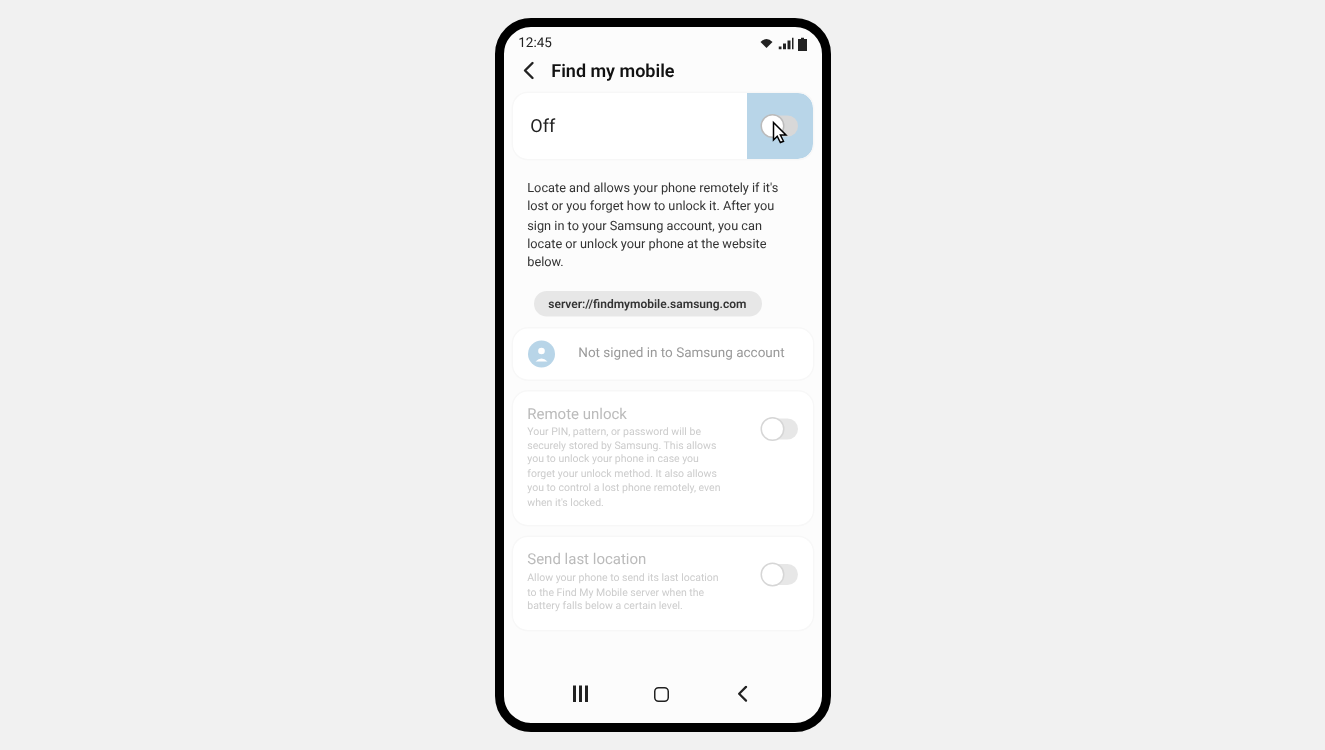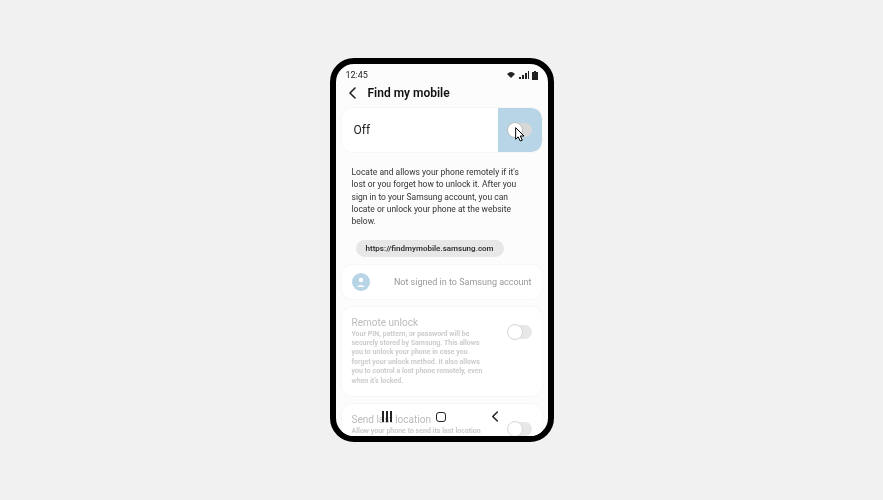--- a/index.html
+++ b/index.html
@@ -9,21 +9,21 @@
     background: #f1f1f1;
     font-family: -apple-system, BlinkMacSystemFont, "Segoe UI", Roboto, Arial, sans-serif;
     display: flex;
     align-items: center;
     justify-content: center;
     position: relative;
     overflow: hidden;
   }
   .phone {
     width: 224px;
-    height: 384px;
+    height: 476px;
     background: #fcfcfc;
     border: 6px solid #000;
     border-radius: 24px;
     position: relative;
     overflow: hidden;
   }
   .status-bar {
     display: flex;
     justify-content: space-between;
     align-items: center;
@@ -100,37 +100,36 @@
     font-size: 8px;
     font-weight: 600;
     color: #333;
     margin: 0 0 8px 14px;
   }
   .account-row {
     display: flex;
     align-items: center;
     gap: 16px;
     padding: 8px 10px;
-    justify-content: space-between;
   }
   .avatar {
     width: 18px; height: 18px;
     background: #b8d5e8;
     border-radius: 50%;
     display: flex; align-items: center; justify-content: center;
   }
   .account-text { font-size: 9px; color: #999; }
   .setting-row {
     display: flex;
     justify-content: space-between;
     align-items: flex-start;
     gap: 24px;
   }
   .setting-title { font-size: 10px; color: #bbb; margin-bottom: 2px; }
-  .setting-desc { font-size: 7px; line-height: 1.35; color: #ccc; font-weight: bold; }
+  .setting-desc { font-size: 7px; line-height: 1.35; color: #ccc; }
   .setting-switch-wrap { flex-shrink: 0; padding-top: 8px; }
   .nav-bar {
     position: absolute;
     bottom: 6px;
     left: 0; right: 0;
     display: flex;
     justify-content: space-around;
     align-items: center;
     padding: 4px 24px;
   }
@@ -184,21 +183,21 @@
       <div class="toggle-highlight">
         <div class="switch"></div>
         <svg class="cursor" style="left:12px; top:18px;" viewBox="0 0 20 24">
           <path d="M6 2 L6 16 L9 13 L11.5 18 L14 17 L11.5 12 L16 12 Z" fill="#fff" stroke="#000" stroke-width="1.2"></path>
         </svg>
       </div>
     </div>
 
     <div class="desc-text">Locate and allows your phone remotely if it's lost or you forget how to unlock it. After you sign in to your Samsung account, you can locate or unlock your phone at the website below.</div>
 
-    <div class="url-pill">https://findmymobile.samsung.com</div>
+    <div class="url-pill">server://findmymobile.samsung.com</div>
 
     <div class="card account-row">
       <div class="avatar">
         <svg width="12" height="12" viewBox="0 0 12 12">
             <circle cx="6" cy="4" r="2.2" fill="#fff"></circle>
             <path d="M2 11 Q6 7 10 11 Z" fill="#fff"></path>
           </svg>
       </div>
       <span class="account-text">Not signed in to Samsung account</span>
     </div>

